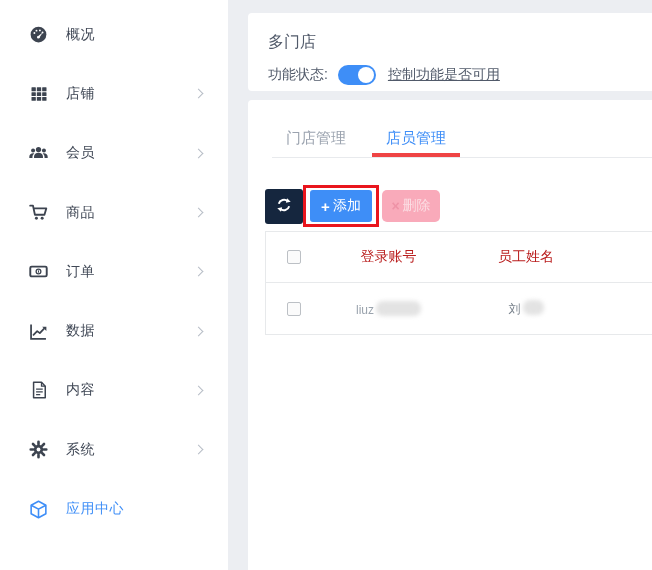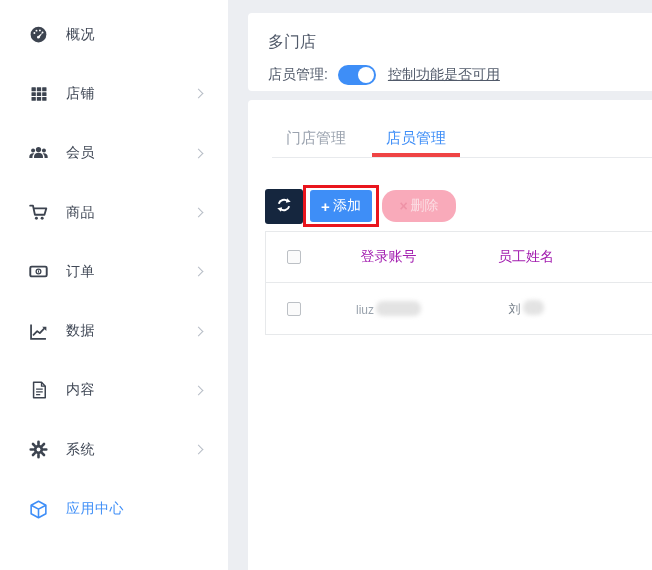--- a/index.html
+++ b/index.html
@@ -30,31 +30,31 @@
   
   .card-manage { top:100px; height:500px; }
   .tabs { display:flex; margin:18px 0 0 24px; height:40px; border-bottom:1px solid #e8eaed; width:calc(100% - 24px); }
   .tab { line-height:39px; padding:0 14px; font-size:15px; color:#9ba3af; cursor:pointer; margin-right:12px; }
   .tab.active { color:#3e8ef7; border-bottom:4px solid #ef4444; }
   .toolbar { display:flex; align-items:center; margin:27px 0 0 17px; height:42px; }
   .btn-refresh { width:38px; height:35px; background:#15263e; border:none; border-radius:3px; display:flex; align-items:center; justify-content:center; cursor:pointer; }
   .annotation-box { border:3px solid #e9151d; padding:2px 4px; margin-left:0; display:flex; }
   .btn-add { width:62px; height:32px; background:#3e8ef7; color:#fff; border:none; border-radius:3px; font-size:14px; cursor:pointer; display:flex; align-items:center; justify-content:center; }
   .btn-add .plus { font-weight:bold; font-size:15px; margin-right:3px; }
-  .btn-delete { width:74px; height:32px; background:#f9aaba; color:#fbdde3; border:none; border-radius:14px; font-size:14px; margin-left:3px; cursor:default; display:flex; align-items:center; justify-content:center; }
+  .btn-delete { width:58px; height:32px; background:#f9aaba; color:#fbdde3; border:none; border-radius:5px; font-size:14px; margin-left:3px; cursor:default; display:flex; align-items:center; justify-content:center; }
   .btn-delete .cross { font-weight:bold; font-size:14px; margin-right:3px; color:#ef93a7; }
   
   .table { margin:4px 0 0 17px; width:423px; border:1px solid #e7e9eb; border-right:none; border-collapse:collapse; }
   .trow { display:flex; align-items:center; }
   .trow.head { height:50px; }
   .trow.body { height:52px; border-top:1px solid #e7e9eb; }
   .c-check { width:55px; display:flex; justify-content:center; }
   .c-account { width:135px; text-align:center; }
   .c-name { width:140px; text-align:center; }
-  .th { font-size:14px; color:#a21caf; }
+  .th { font-size:14px; color:#b91c1c; }
   .td { font-size:12px; }
   .acct { color:#9aa3ad; }
   .pname { color:#7b848e; }
   .cbox { appearance:none; -webkit-appearance:none; width:14px; height:14px; border:1px solid #bcc0c5; border-radius:2px; background:#fbfbfb; cursor:pointer; margin:0; }
   .redact { display:inline-block; height:15px; background:#e3e3e3; border-radius:7px; filter:blur(2px); vertical-align:-2px; margin-left:2px; }
   .redact.w-acct { width:45px; }
   .redact.w-name { width:21px; }
 </style>
 </head>
 <body>
@@ -182,21 +182,21 @@
     </span>
     <span class="nlabel">应用中心</span>
   </div>
 </div>
 
 <div class="main">
 
   <div class="card card-feature">
     <div class="feature-title">多门店</div>
     <div class="status-row">
-      <span class="status-label">店员管理:</span>
+      <span class="status-label">功能状态:</span>
       <span class="toggle on">
           <span class="knob"></span>
         </span>
       <span class="status-hint">控制功能是否可用</span>
     </div>
   </div>
 
   <div class="card card-manage">
 
     <div class="tabs">

